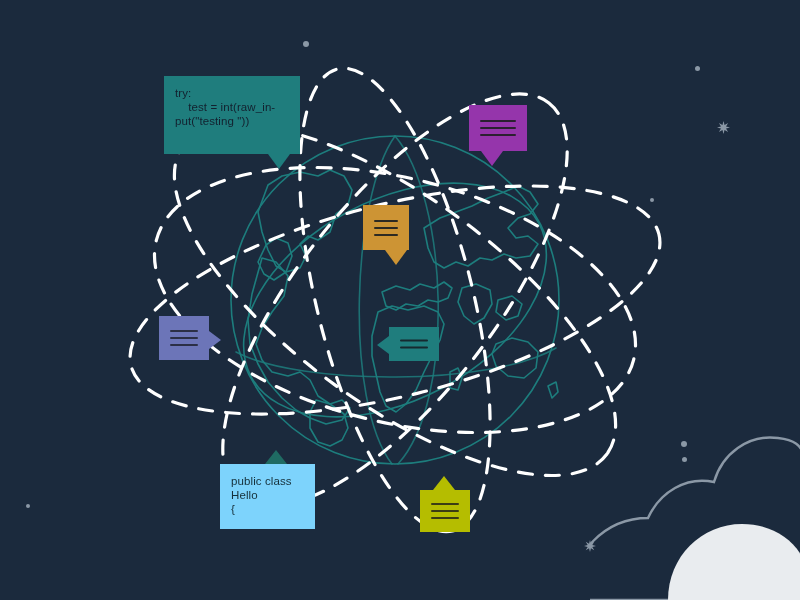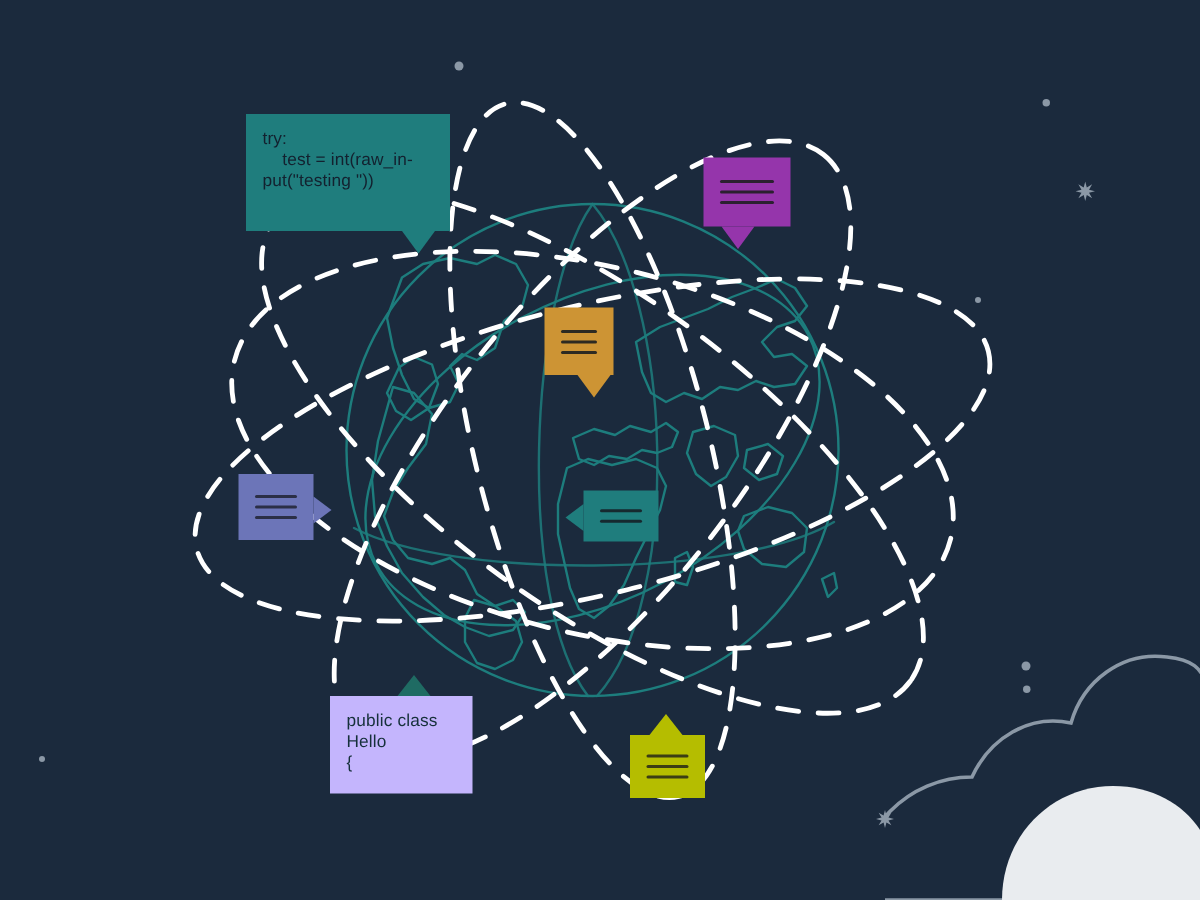--- a/index.html
+++ b/index.html
@@ -168,21 +168,21 @@
       <div class="bubble" style="left: 389px; top: 327px; width: 50px; height: 34px;">
         <div class="body" style="background: rgb(31, 125, 125);">
           <div class="lines">
             <i style="background: rgb(22, 41, 47);"></i>
             <i style="background: rgb(22, 41, 47);"></i>
           </div>
         </div>
         <div class="tail tail-left" style="left: -12px; top: 9px; border-right: 12px solid rgb(31, 125, 125);"></div>
       </div>
       <div class="bubble" style="left: 220px; top: 464px; width: 95px; height: 65px;">
-        <div class="body" style="background: #c4b5fd;">
+        <div class="body" style="background: #7dd3fc;">
           <span class="txt" style="color: rgb(22, 48, 58);">public class
 Hello
 {</span>
         </div>
         <div class="tail tail-up" style="left: 45px; top: -14px; border-bottom: 14px solid rgb(31, 107, 99);"></div>
       </div>
       <div class="bubble" style="left: 420px; top: 490px; width: 50px; height: 42px;">
         <div class="body" style="background: rgb(181, 189, 0);">
           <div class="lines">
             <i style="background: rgb(59, 61, 20);"></i>

